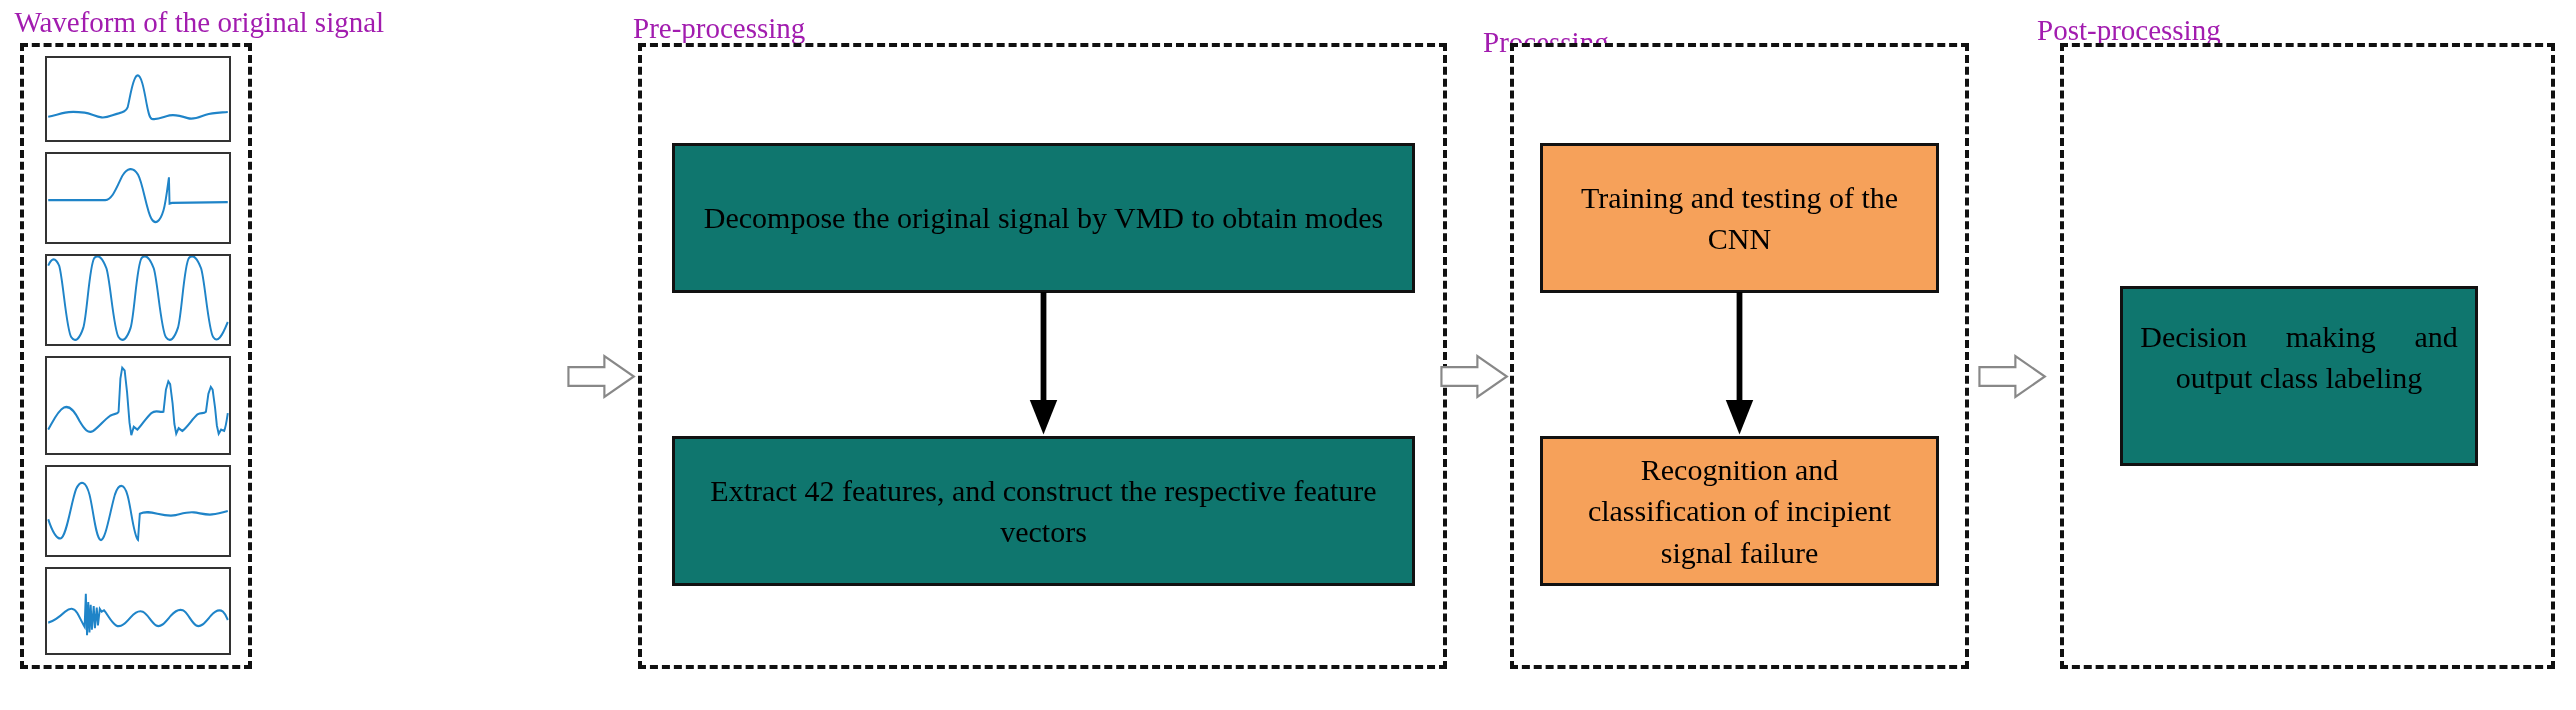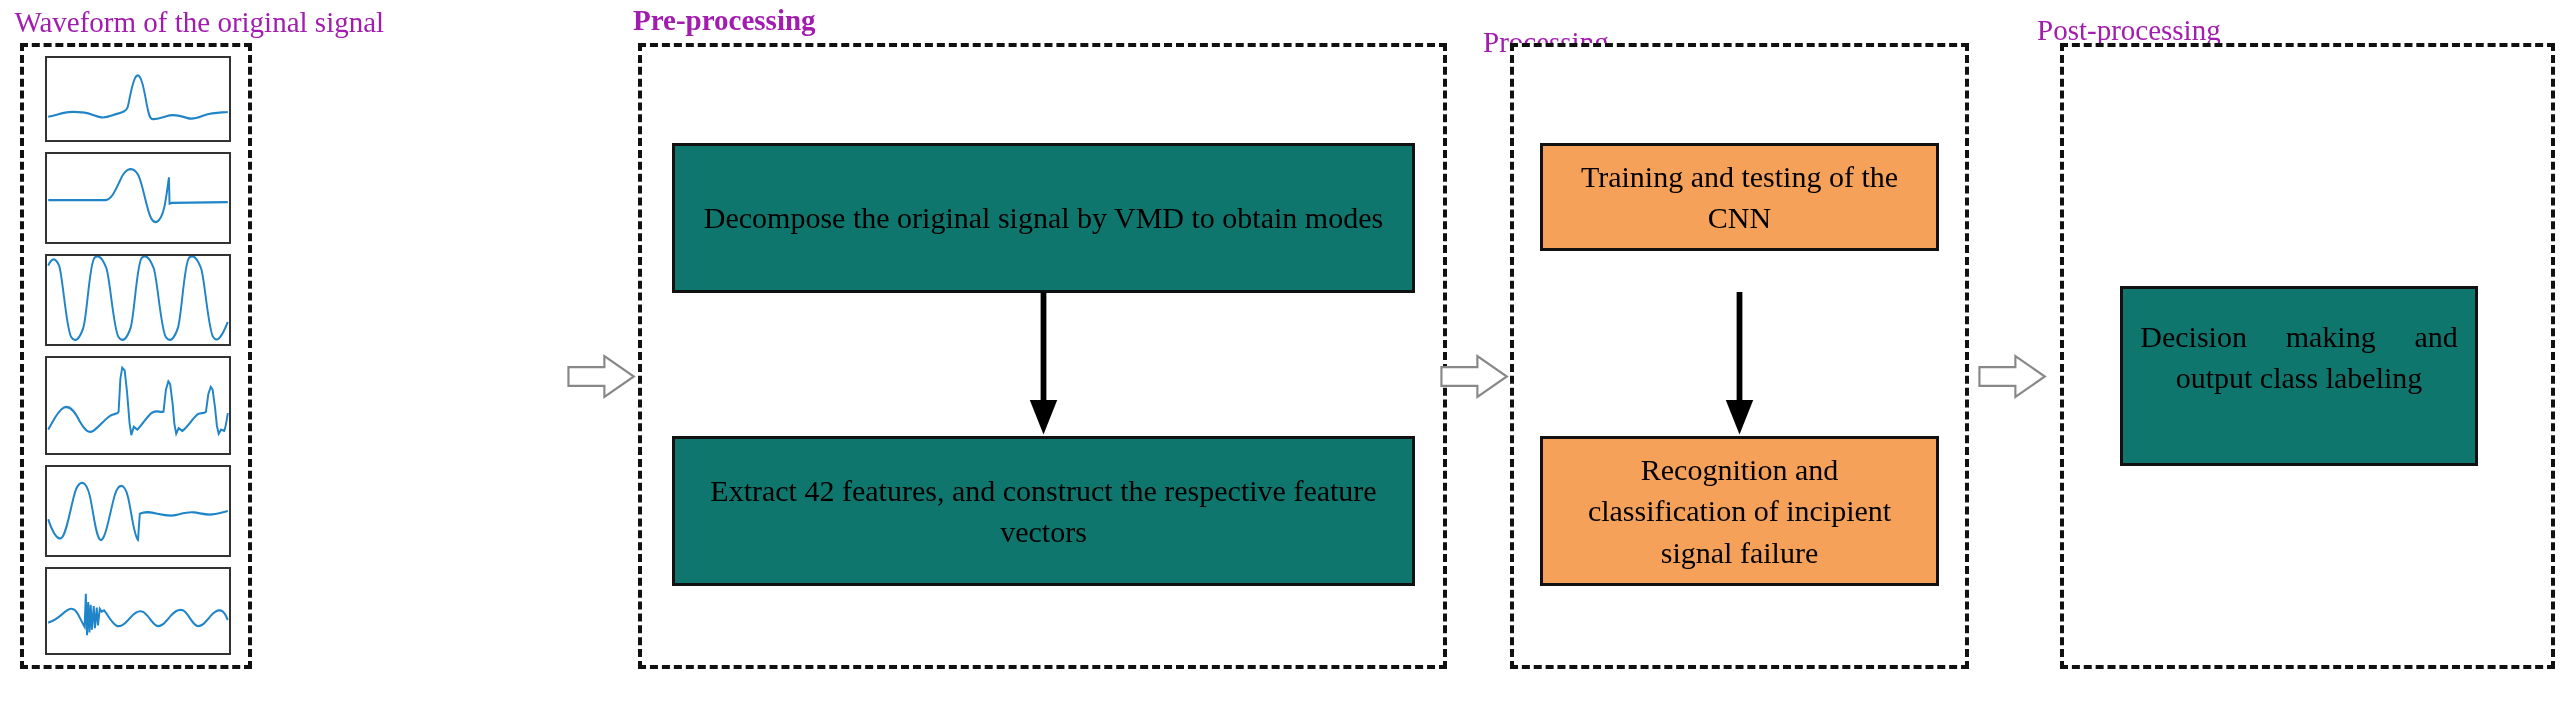--- a/index.html
+++ b/index.html
@@ -92,21 +92,21 @@
   .h-arrow {
     position: absolute;
   }
   .h-arrow svg { display: block; width: 100%; height: 100%; }
 </style>
 </head>
 <body>
 
 <div class="stage-title" style="left:14.4px; top:7.2px; width:518px;">Waveform of the original signal</div>
 
-<div class="stage-title" style="left:633px; top:5px; width:813px;font-weight:bold;">Pre-processing</div>
+<div class="stage-title" style="left:633px; top:13px; width:813px;">Pre-processing</div>
 
 <div class="stage-title" style="left:1483px; top:7.2px; width:504px;margin-top:20px;">Processing</div>
 
 <div class="stage-title" style="left:2037px; top:7.2px; width:518px;margin-top:8px;">Post-processing</div>
 
 <div class="dashed-box" style="left:20px; top:43px; width:232px; height:626px;"></div>
 
 <div class="wave-stack" style="left:45px; top:56px; width:186px; height:599px;">
 
   <div class="wave-panel" style="height:86px;">
@@ -194,21 +194,21 @@
 </div>
 
 <div class="h-arrow" style="left:1440px; top:354px; width:69px; height:45px;">
   <svg viewBox="0 0 96 62" preserveAspectRatio="none">
     <path d="M2,18 L52,18 L52,3 L93,31 L52,59 L52,44 L2,44 Z" fill="#ffffff" stroke="#888888" stroke-width="3"></path>
   </svg>
 </div>
 
 <div class="dashed-box" style="left:1510px; top:43px; width:459px; height:626px;"></div>
 
-<div class="block orange" style="left:1540px; top:143px; width:399px; height:108px;">
+<div class="block orange" style="left:1540px; top:143px; width:399px; height:150px;">
   <span class="blk-text">Training and testing of the CNN</span>
 </div>
 
 <div class="v-arrow" style="left:1720px; top:292px; width:39px; height:144px;">
   <svg viewBox="0 0 54 200" preserveAspectRatio="none">
     <line x1="27" y1="0" x2="27" y2="158" stroke="#000000" stroke-width="8"></line>
     <polygon points="8,150 46,150 27,198" fill="#000000"></polygon>
   </svg>
 </div>
 

